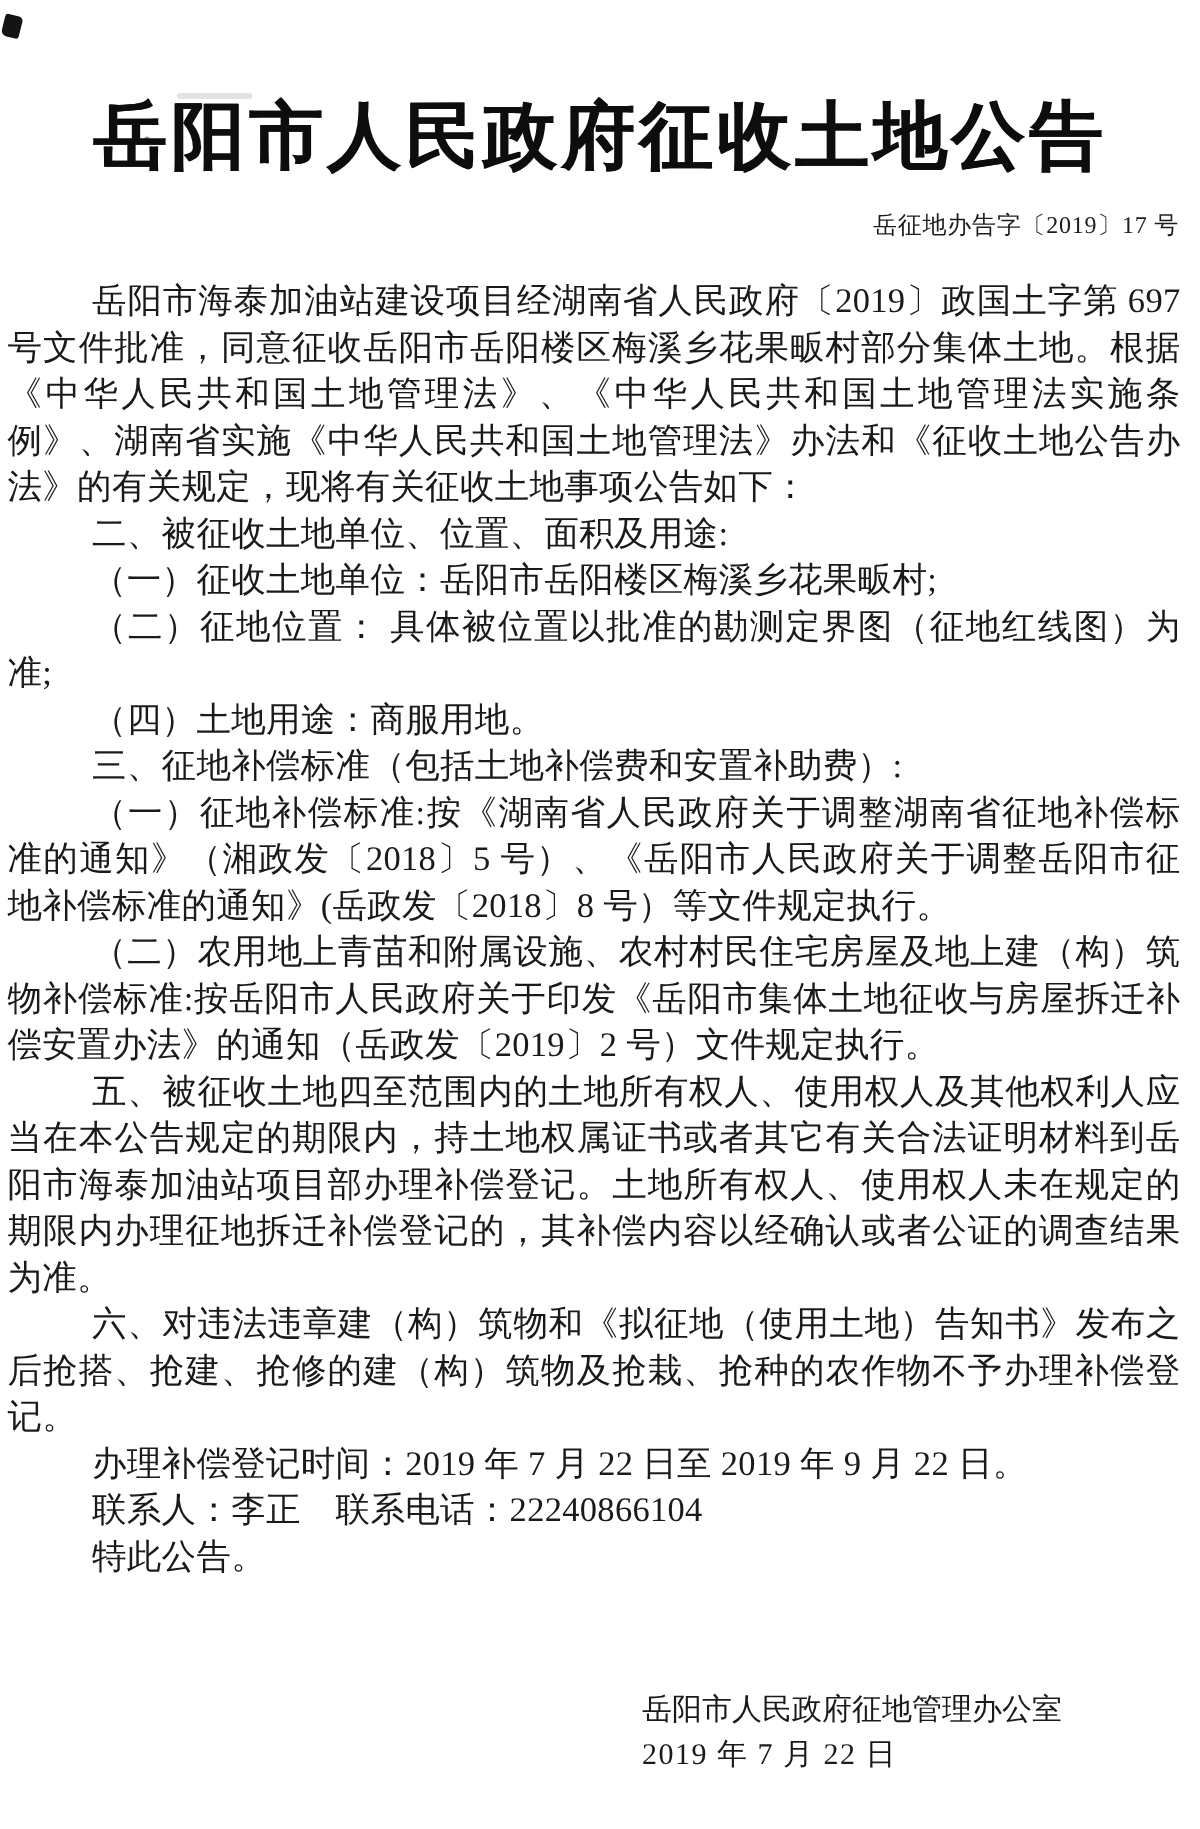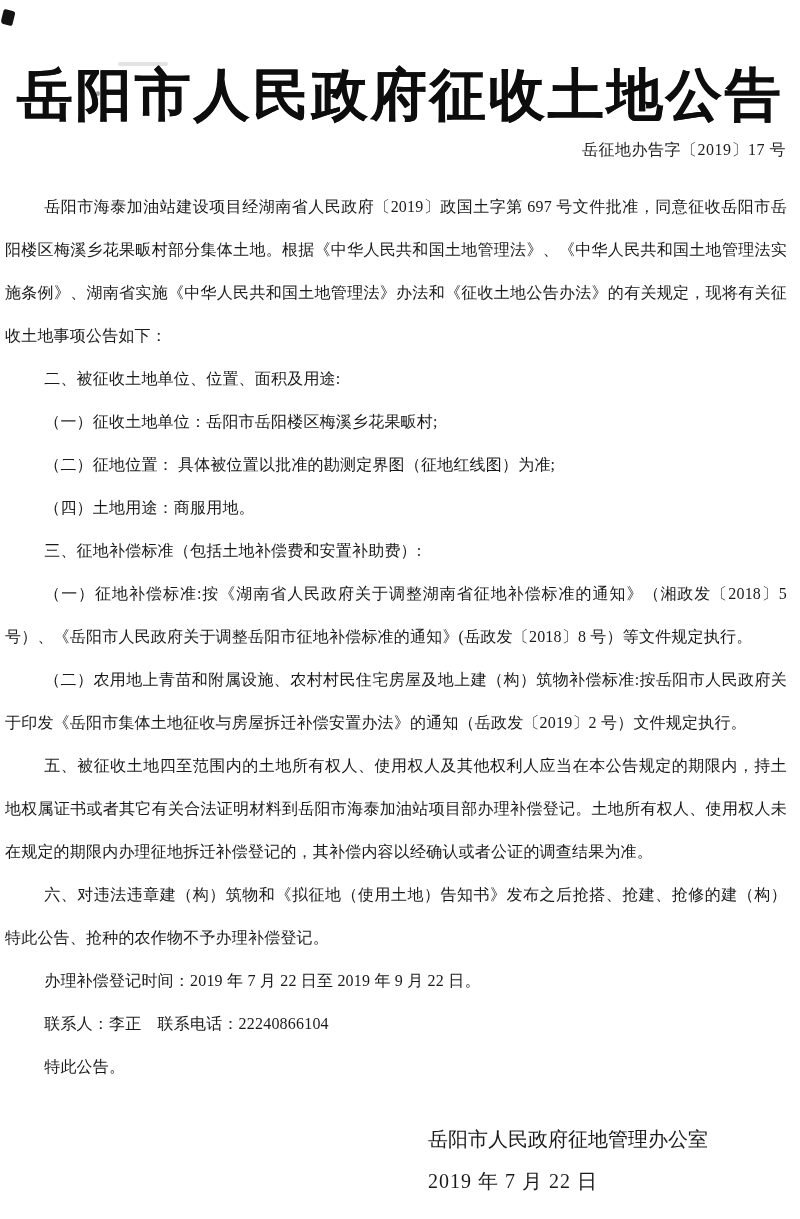--- a/index.html
+++ b/index.html
@@ -11,56 +11,56 @@
     background:#ffffff;
     color:#161616;
     font-family:"Liberation Serif","DejaVu Serif",serif;
     overflow:hidden;
   }
   .title {
     position:absolute;
     top:58px; left:0; right:0;
     margin:0;
     text-align:center;
-    font-size:56px;
+    font-size:49px;
     font-weight:900;
     letter-spacing:3px;
     color:#0d0d0d;
     text-shadow:0.6px 0 0 #0d0d0d;
     white-space:nowrap;
   }
   .doc-number {
     position:absolute;
     top:140px;
     right:14px;
     font-size:16px;
     letter-spacing:0.5px;
     color:#1c1c1c;
   }
   .body {
     position:absolute;
     top:185px;
     left:5px;
     width:782px;
-    font-size:16px;
-    line-height:43px;
+    font-size:23px;
+    line-height:31px;
     text-align:justify;
     color:#1a1a1a;
     letter-spacing:0.2px;
   }
   .para { margin:0; text-indent:2.45em; }
   .signature {
     position:absolute;
     top:1126px;
     right:92px;
     text-align:left;
     font-size:20px;
     color:#1a1a1a;
   }
-  .sig-date { margin-top:15px; letter-spacing:1px; }
+  .sig-date { margin-top:3px; letter-spacing:1px; }
   
   .scan-mark {
     position:absolute;
     left:2px; top:10px;
     width:12px; height:15px;
     background:#141414;
     transform:rotate(14deg);
     border-radius:2px 3px 2px 4px;
   }
   .scan-speck {
@@ -106,21 +106,21 @@
 
       <p class="para">三、征地补偿标准（包括土地补偿费和安置补助费）:</p>
 
       <p class="para">（一）征地补偿标准:按《湖南省人民政府关于调整湖南省征地补偿标准的通知》（湘政发〔2018〕5 号）、《岳阳市人民政府关于调整岳阳市征地补偿标准的通知》(岳政发〔2018〕8 号）等文件规定执行。</p>
 
       <p class="para">（二）农用地上青苗和附属设施、农村村民住宅房屋及地上建（构）筑物补偿标准:按岳阳市人民政府关于印发《岳阳市集体土地征收与房屋拆迁补偿安置办法》的通知（岳政发〔2019〕2 号）文件规定执行。</p>
 
 
       <p class="para">五、被征收土地四至范围内的土地所有权人、使用权人及其他权利人应当在本公告规定的期限内，持土地权属证书或者其它有关合法证明材料到岳阳市海泰加油站项目部办理补偿登记。土地所有权人、使用权人未在规定的期限内办理征地拆迁补偿登记的，其补偿内容以经确认或者公证的调查结果为准。</p>
 
-      <p class="para">六、对违法违章建（构）筑物和《拟征地（使用土地）告知书》发布之后抢搭、抢建、抢修的建（构）特此公告、抢种的农作物不予办理补偿登记。</p>
+      <p class="para">六、对违法违章建（构）筑物和《拟征地（使用土地）告知书》发布之后抢搭、抢建、抢修的建（构）筑物及抢栽、抢种的农作物不予办理补偿登记。</p>
 
       <p class="para">办理补偿登记时间：2019 年 7 月 22 日至 2019 年 9 月 22 日。</p>
 
       <p class="para">联系人：李正　联系电话：22240866104</p>
 
       <p class="para">特此公告。</p>
     </div>
 
   <div class="signature">
     <div class="sig-org">岳阳市人民政府征地管理办公室</div>

